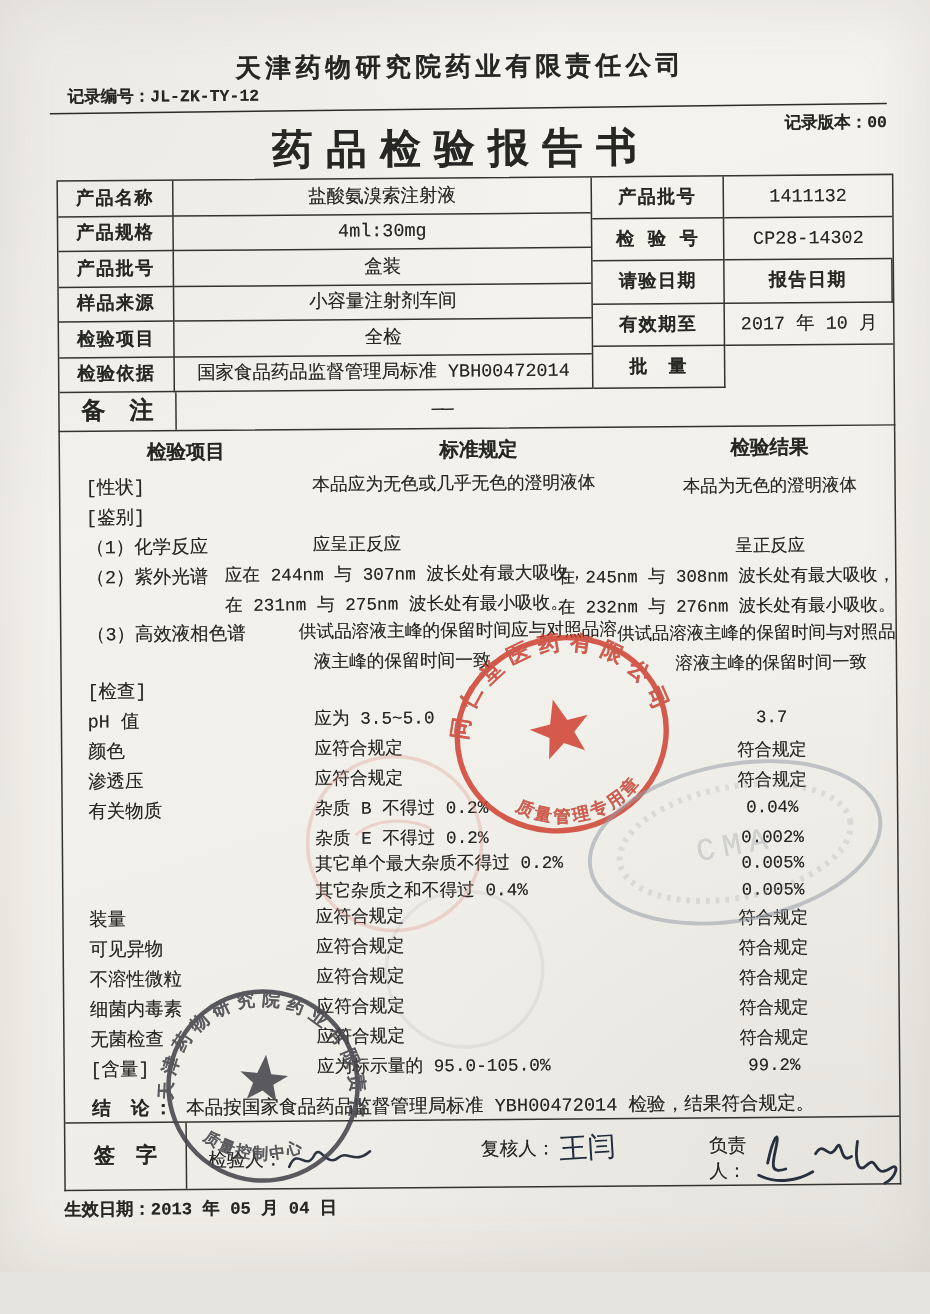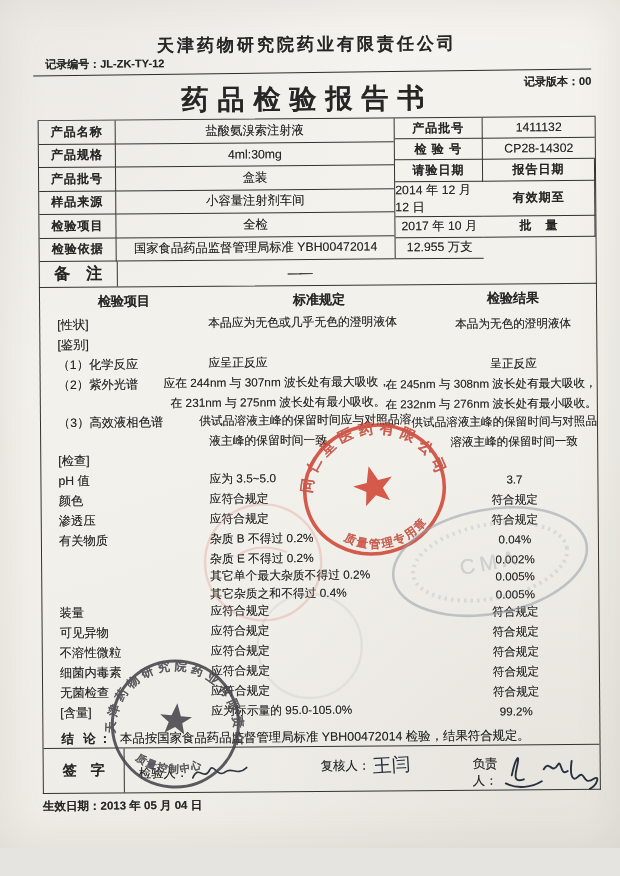--- a/index.html
+++ b/index.html
@@ -1,18 +1,18 @@
 <!DOCTYPE html>
 <html><head>
 <meta charset="utf-8">
 <style>
   html,body{margin:0;padding:0;background:#e6e4e0;}
   .page{
     position:relative; width:620px; height:848px; overflow:hidden;
-    font-family:Liberation Sans, sans-serif; color:#262624;
+    font-family:Liberation Mono, monospace; color:#262624;
     background:
       radial-gradient(circle at 10% 6%, rgba(95,90,78,.06), transparent 32%),
       radial-gradient(circle at 88% 92%, rgba(95,90,78,.05), transparent 36%),
       linear-gradient(163deg,#f6f4f0 0%,#f2f0ea 55%,#edebe5 100%);
     box-shadow: inset 0 0 46px rgba(110,105,92,.14);
   }
   .tilt{position:absolute; inset:0; transform:rotate(-0.45deg); text-shadow:0 0 .4px rgba(45,45,45,.5);}
   
   .company{position:absolute; top:33px; left:0; right:0; text-align:center;
     font-size:17px; font-weight:600; letter-spacing:3px;}
@@ -94,25 +94,23 @@
             <div class="irow-label">检验依据</div>
             <div class="irow-value">国家食品药品监督管理局标准 YBH00472014</div>
           </div>
         <div class="info-right">
             <div class="irow-label">产品批号</div>
             <div class="irow-value">1411132</div>
             <div class="irow-label">检 验 号</div>
             <div class="irow-value">CP28-14302</div>
             <div class="irow-label">请验日期</div>
             <div class="irow-label">报告日期</div>
-            <div class="irow-value">2014 年 12 月 12 日</div>
             <div class="irow-label">有效期至</div>
             <div class="irow-value">2017 年 10 月</div>
             <div class="irow-label">批　量</div>
-            <div class="irow-value">12.955 万支</div>
           </div>
       </div>
       <div class="note-row">
         <div class="note-label">备　注</div>
         <div class="note-value">——</div>
       </div>
     </div>
 
     <div class="results">
       <div class="res-head">

